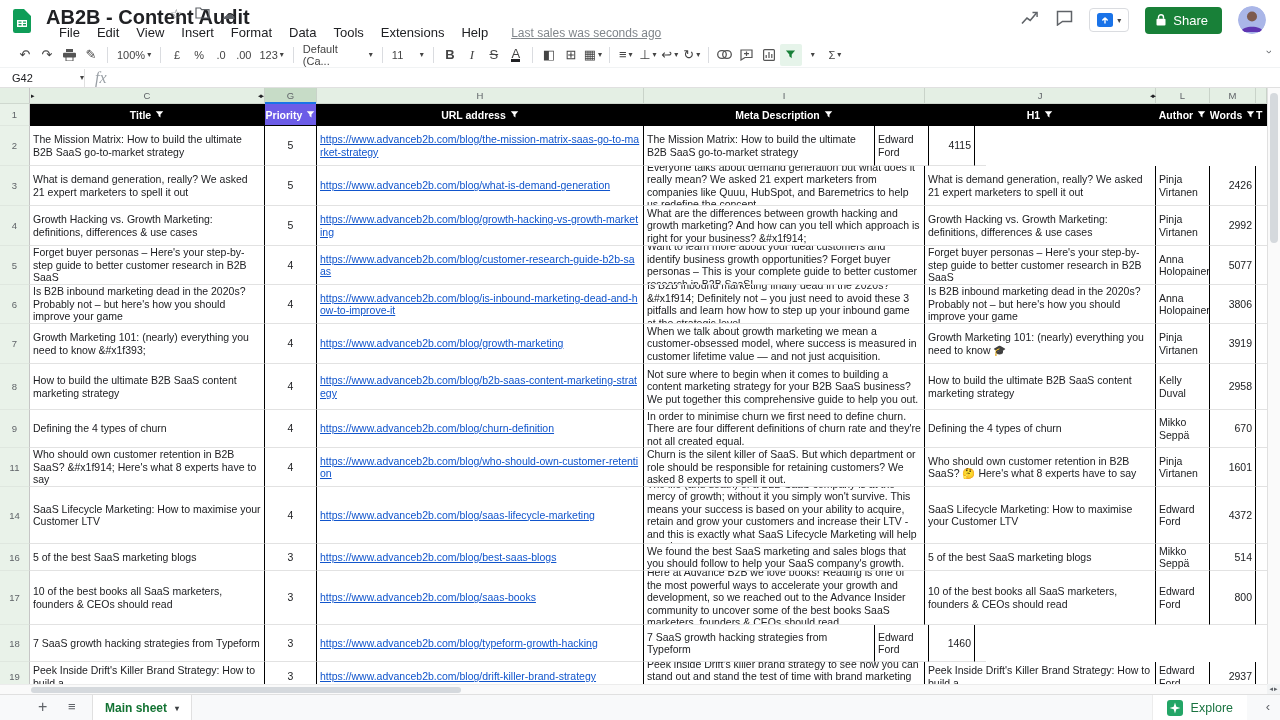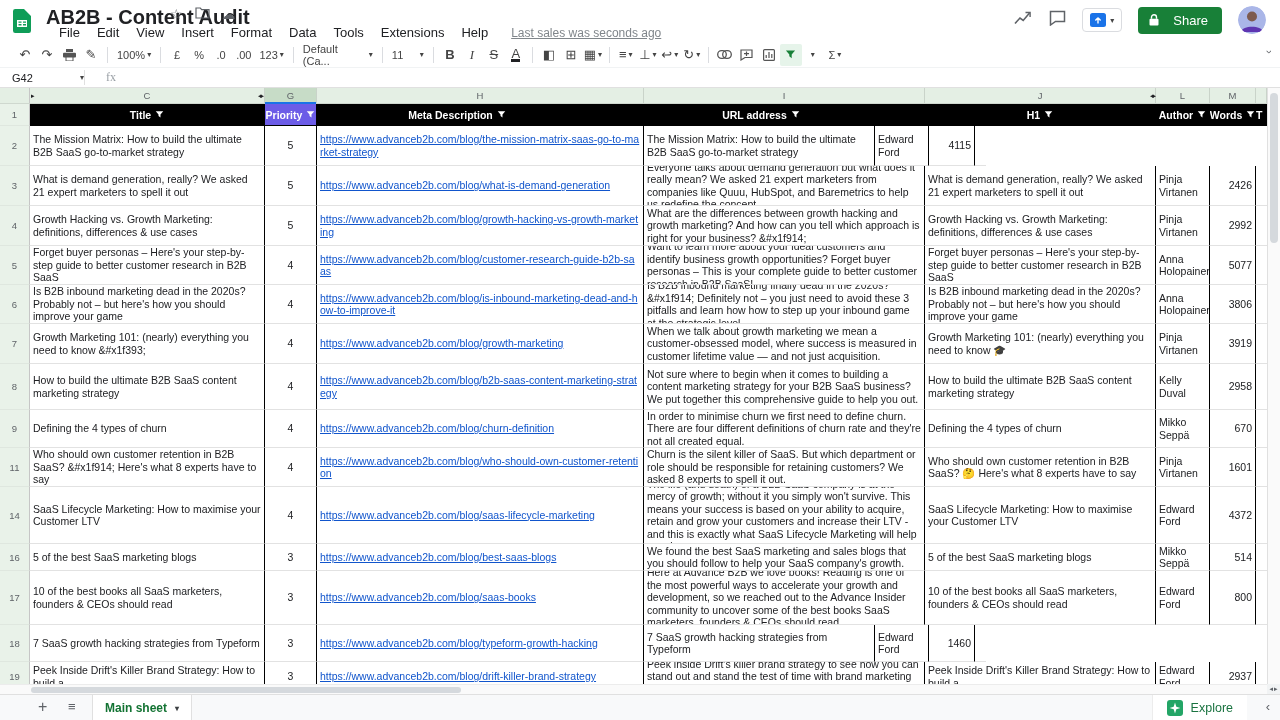--- a/index.html
+++ b/index.html
@@ -10,38 +10,38 @@
   
   .titlebar { position:absolute; top:0; left:0; right:0; height:42px; background:#fff; }
   .logo { position:absolute; left:13px; top:9px; }
   .doc-title { position:absolute; left:46px; top:6px; font-size:20px; font-weight:700; color:#202124; }
   .title-icons { position:absolute; left:170px; top:6px; display:flex; gap:12px; color:#5f6368; font-size:14px; align-items:center; }
   .menubar { position:absolute; left:59px; top:25px; display:flex; gap:17px; font-size:13px; color:#202124; align-items:center; }
   .menubar .mi { cursor:default; }
   .last-edit { color:#80868b; font-size:12px; text-decoration:underline; margin-left:6px; }
   .top-right { position:absolute; right:14px; top:6px; display:flex; align-items:center; gap:16px; }
   .present-btn { display:flex; align-items:center; gap:4px; border:1px solid #dadce0; border-radius:4px; padding:4px 7px; background:#fff; }
-  .share-btn { display:flex; align-items:center; gap:14px; background:#188038; color:#fff; font-size:13px; font-weight:500; border-radius:4px; padding:6px 14px 6px 11px; }
+  .share-btn { display:flex; align-items:center; gap:7px; background:#188038; color:#fff; font-size:13px; font-weight:500; border-radius:4px; padding:6px 14px 6px 11px; }
   .avatar { width:28px; height:28px; border-radius:50%; overflow:hidden; }
 
   
   .toolbar { position:absolute; top:42px; left:0; right:0; height:26px; background:#fff; display:flex; align-items:center; padding-left:14px; border-bottom:1px solid #f1f3f4; }
   .ti { min-width:22px; height:22px; display:flex; align-items:center; justify-content:center; color:#444; font-size:13px; gap:2px; border-radius:2px; }
   .ti.txt { font-size:11px; padding:0 4px; }
   .caret { font-size:8px; color:#444; }
   .sep { width:1px; height:16px; background:#dadce0; margin:0 5px; }
   .b { font-weight:bold; } .i { font-style:italic; font-family:"Liberation Serif",serif; } .s { text-decoration:line-through; }
   .a-ul { border-bottom:3px solid #202124; line-height:11px; }
   .filter-active { background:#e6f4ea; }
   .collapse { position:absolute; right:10px; top:46px; color:#5f6368; font-size:11px; transform:rotate(-90deg); }
 
   
   .formulabar { position:absolute; top:68px; left:0; right:0; height:20px; background:#fff; border-bottom:1px solid #e0e0e0; display:flex; align-items:center; font-size:11px; }
   .namebox { width:84px; padding-left:12px; display:flex; align-items:center; justify-content:space-between; color:#202124; }
-  .fx { color:#9aa0a6; font-family:"Liberation Serif",serif; font-size:12px; padding:0 21px; border-left:1px solid #e0e0e0; }
+  .fx { color:#9aa0a6; font-style:italic; font-family:"Liberation Serif",serif; font-size:16px; padding:0 10px; border-left:1px solid #e0e0e0; }
 
   
   .sheet { position:absolute; top:88px; left:0; width:1267px; height:596px; overflow:hidden; }
   .colstrip { position:relative; height:16px; background:#e4efe4; border-bottom:1px solid #cfd8cf; display:flex; }
   .colstrip .corner { width:30px; border-right:1px solid #c6c6c6; background:#e4efe4; }
   .colcell { position:relative; border-right:1px solid #c9d3c9; font-size:9.5px; color:#5f6368; text-align:center; line-height:15px; }
   .colcell.sel { background:#c7dcc7; }
   .colcell.sel:after { content:""; position:absolute; left:0; right:0; bottom:-1px; height:2px; background:#1a73e8; }
   .hmark { position:absolute; top:0; font-size:7px; color:#202124; line-height:15px; z-index:3; letter-spacing:-1px; }
 
@@ -274,28 +274,28 @@
             <svg class="funnel" width="9" height="9" viewBox="0 0 12 12">
               <path d="M1 1.5h10L7.3 6v4L4.7 8V6z" fill="#fff"></path>
             </svg>
           </div>
           <div class="hcell" style="width: 52px; background: rgb(108, 92, 231);">
             <span>Priority</span>
             <svg class="funnel" width="9" height="9" viewBox="0 0 12 12">
               <path d="M1 1.5h10L7.3 6v4L4.7 8V6z" fill="#fff"></path>
             </svg>
           </div>
-          <div class="hcell" style="width: 281px;">
-            <span>Meta Description</span>
+          <div class="hcell" style="width: 327px;">
+            <span>URL address</span>
             <svg class="funnel" width="9" height="9" viewBox="0 0 12 12">
               <path d="M1 1.5h10L7.3 6v4L4.7 8V6z" fill="#fff"></path>
             </svg>
           </div>
-          <div class="hcell" style="width: 327px;">
-            <span>URL address</span>
+          <div class="hcell" style="width: 281px;">
+            <span>Meta Description</span>
             <svg class="funnel" width="9" height="9" viewBox="0 0 12 12">
               <path d="M1 1.5h10L7.3 6v4L4.7 8V6z" fill="#fff"></path>
             </svg>
           </div>
           <div class="hcell" style="width: 231px;">
             <span>H1</span>
             <svg class="funnel" width="9" height="9" viewBox="0 0 12 12">
               <path d="M1 1.5h10L7.3 6v4L4.7 8V6z" fill="#fff"></path>
             </svg>
           </div>

